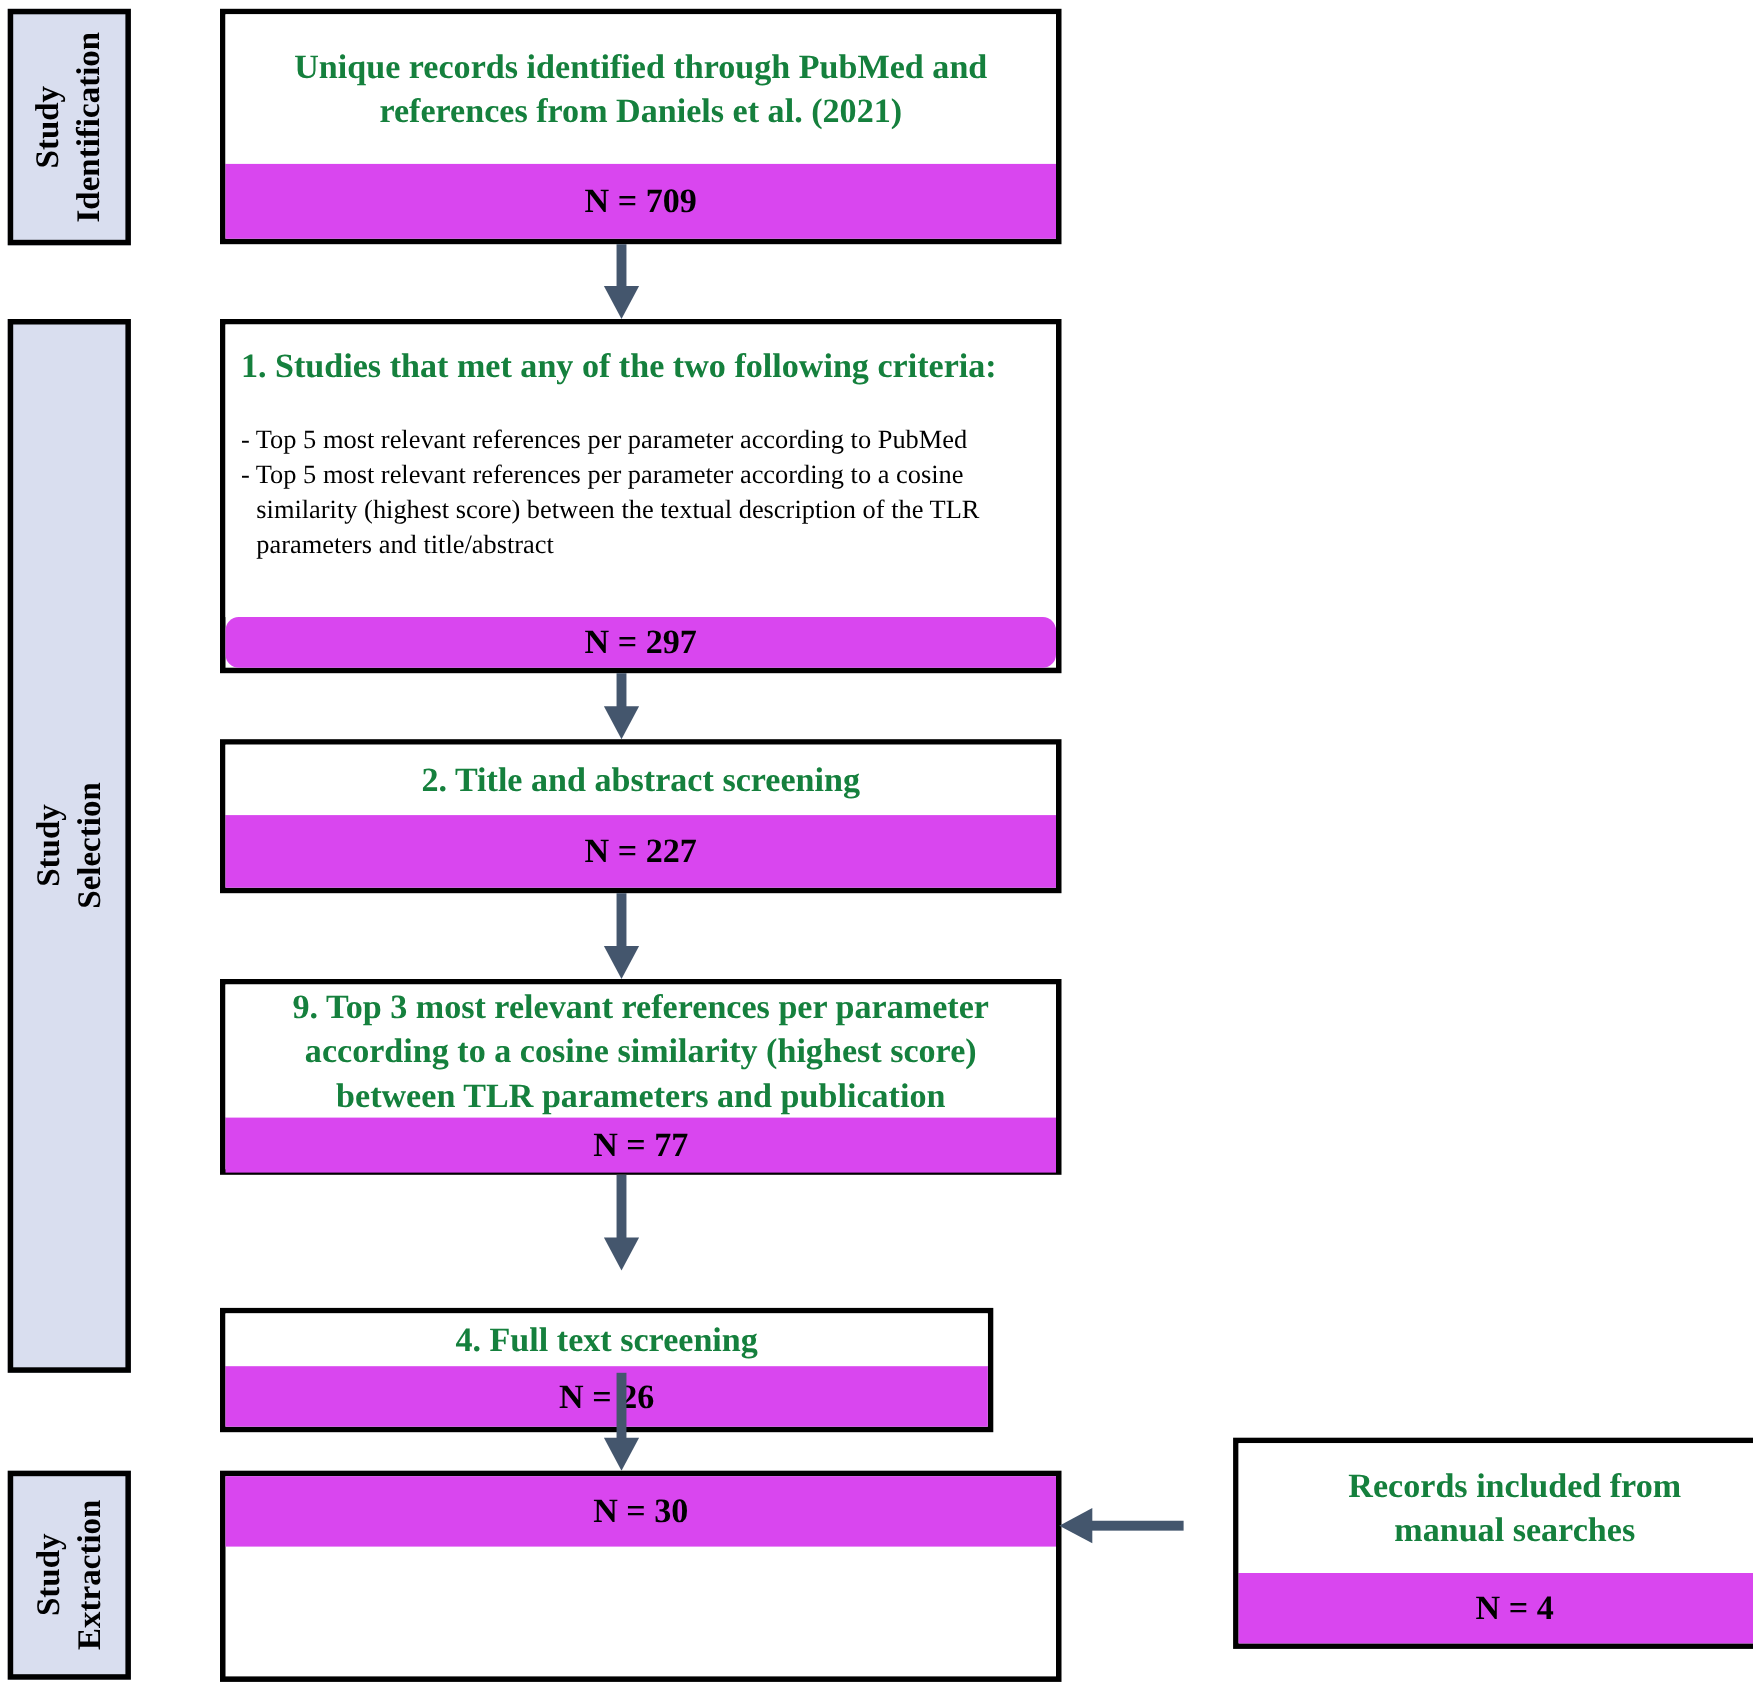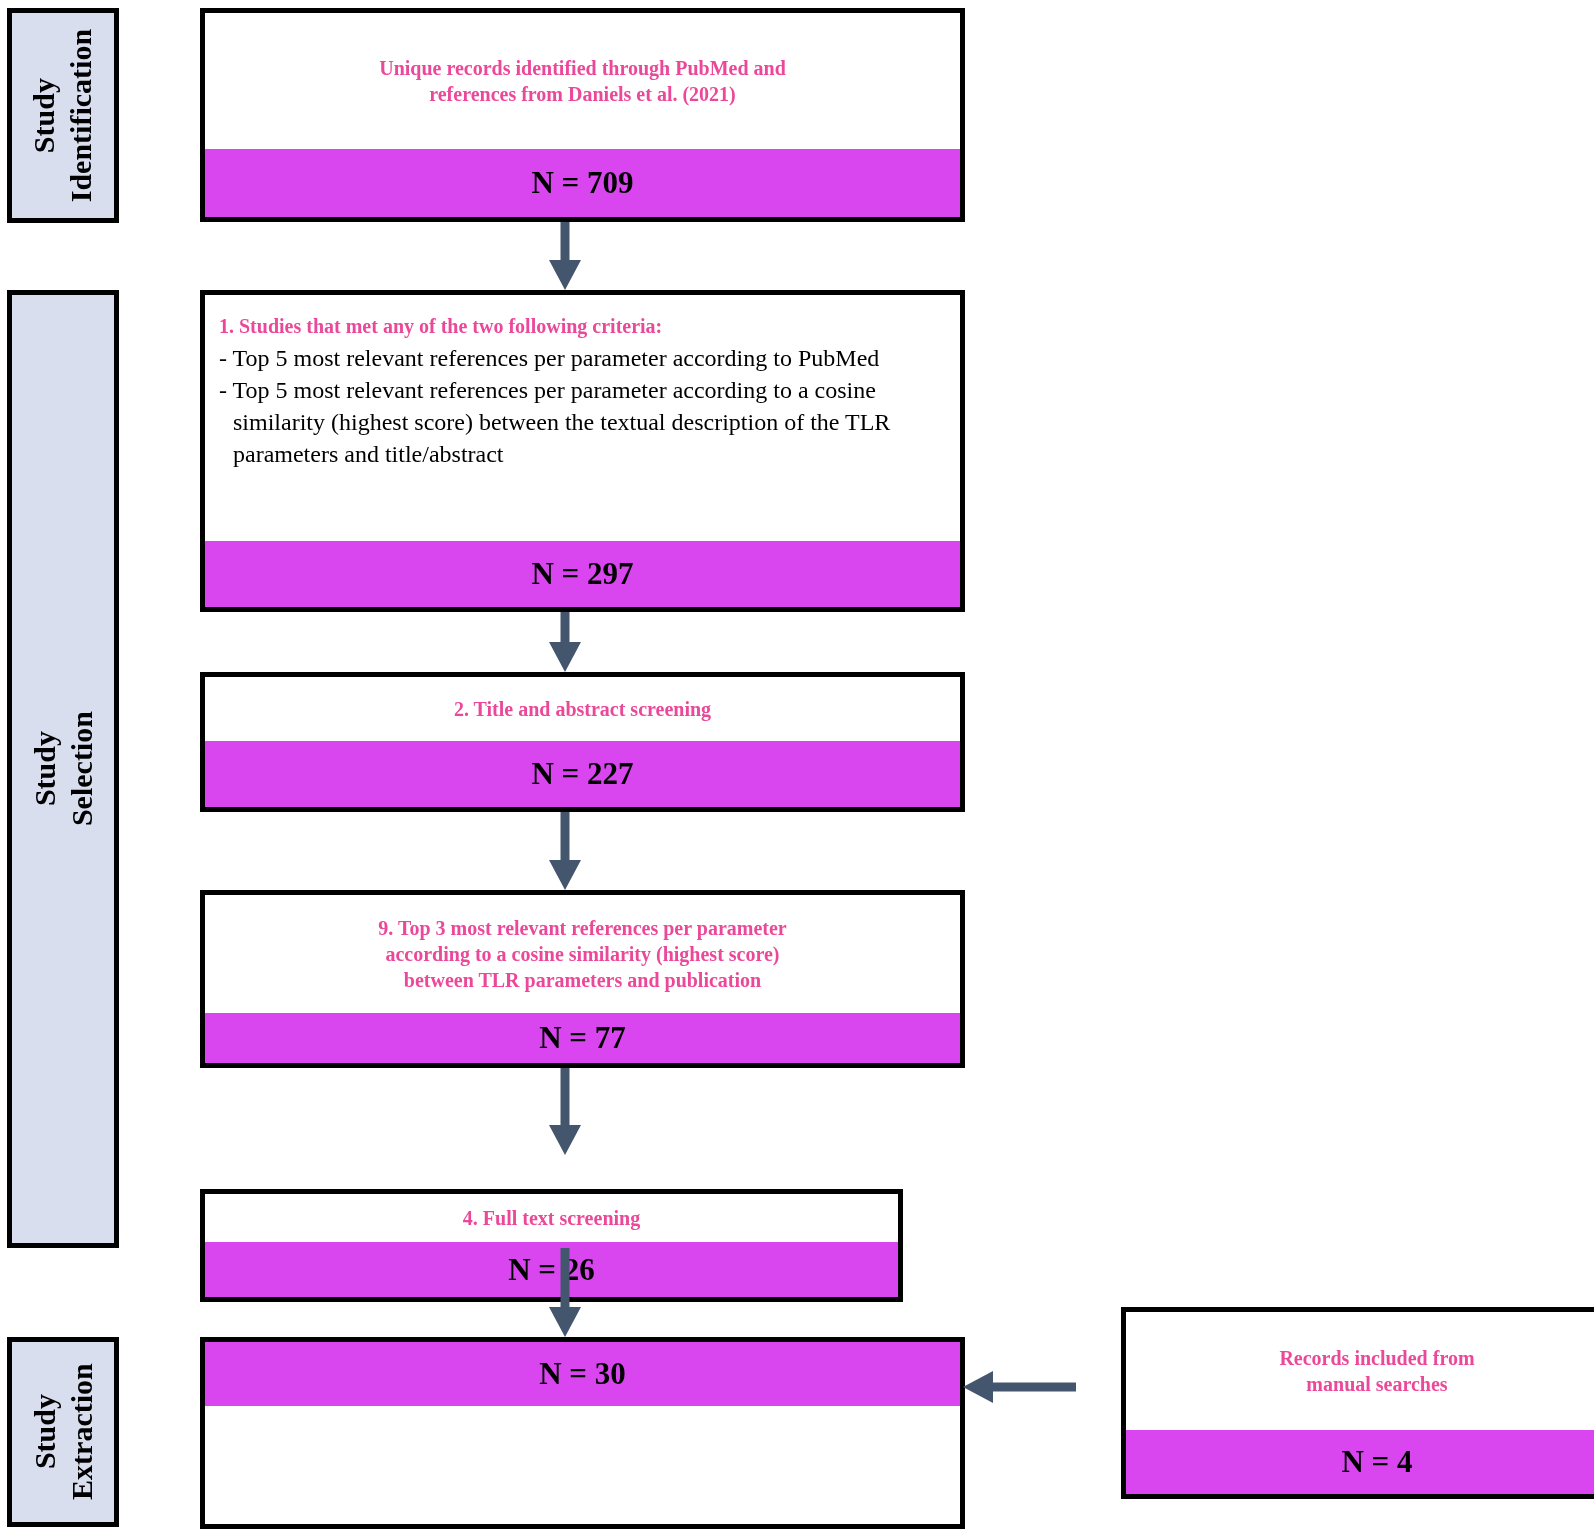--- a/index.html
+++ b/index.html
@@ -37,22 +37,22 @@
     background: #d946ef;
     display: flex;
     align-items: center;
     justify-content: center;
   }
 
   
   .heading {
     font-weight: bold;
     text-align: center;
-    color: #ec4899;
-    font-size: 20px;
+    color: #15803d;
+    font-size: 31px;
     line-height: 1.30;
     padding: 0 16px;
   }
   .heading.left {
     text-align: left;
     padding: 0 14px;
   }
   .subtext {
     font-weight: normal;
     font-size: 24px;
@@ -173,25 +173,25 @@
     </div>
   </div>
 
   <div class="arrow-v" style="left:548px; top:222px; width:34px; height:68px;">
     <div class="shaft" style="height:40px;"></div>
     <div class="head"></div>
   </div>
 
   <div class="box" style="left:200px; top:290px; width:765px; height:322px;">
     <div class="box-body" style="justify-content:flex-start; padding-top:18px;">
-      <div class="heading left" style="margin-bottom:4px;">1. Studies that met any of the two following criteria:</div>
+      <div class="heading left" style="margin-bottom:32px;">1. Studies that met any of the two following criteria:</div>
       <div class="subtext">- Top 5 most relevant references per parameter according to PubMed</div>
       <div class="subtext">- Top 5 most relevant references per parameter according to a cosine similarity (highest score) between the textual description of the TLR parameters and title/abstract</div>
     </div>
-    <div class="box-footer" style="height:66px;">
+    <div class="box-footer" style="height:46px;border-radius:12px;">
       <div class="nval">N = 297</div>
     </div>
   </div>
 
   <div class="arrow-v" style="left:548px; top:612px; width:34px; height:60px;">
     <div class="shaft" style="height:32px;"></div>
     <div class="head"></div>
   </div>
 
   <div class="box" style="left:200px; top:672px; width:765px; height:140px;">

